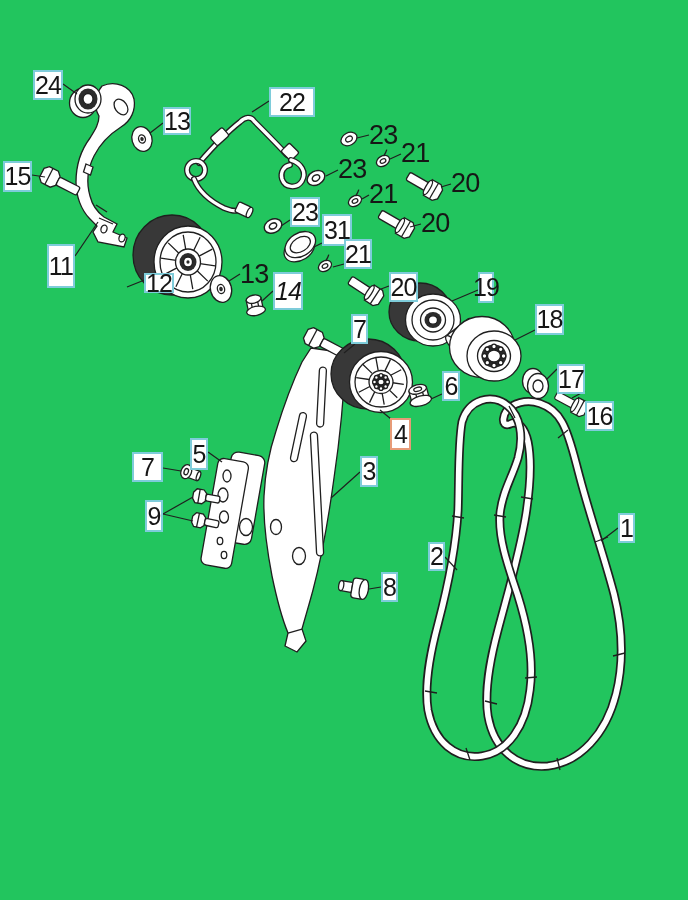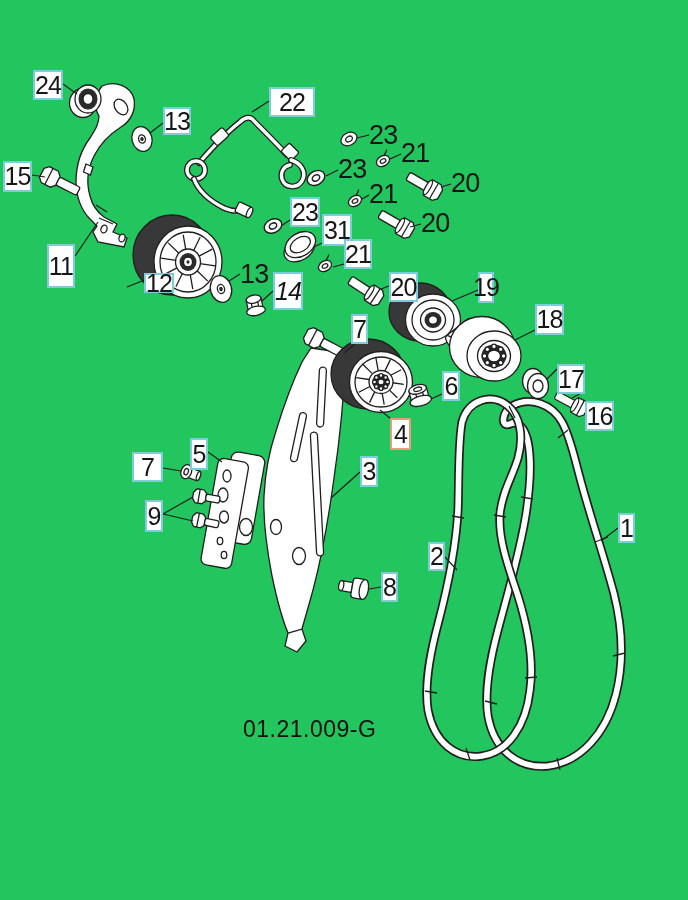--- a/index.html
+++ b/index.html
@@ -348,14 +348,13 @@
       <div class="callout boxed highlight" style="left: 390px; top: 418px; width: 21px; height: 32px;">4</div>
       <div class="callout boxed" style="left: 360px; top: 456px; width: 18px; height: 31px;">3</div>
       <div class="callout boxed" style="left: 132px; top: 452px; width: 31px; height: 30px;">7</div>
       <div class="callout boxed" style="left: 190px; top: 438px; width: 18px; height: 32px;">5</div>
       <div class="callout boxed" style="left: 145px; top: 500px; width: 18px; height: 32px;">9</div>
       <div class="callout boxed" style="left: 428px; top: 542px; width: 17px; height: 29px;">2</div>
       <div class="callout boxed" style="left: 618px; top: 513px; width: 17px; height: 30px;">1</div>
       <div class="callout boxed" style="left: 381px; top: 572px; width: 17px; height: 30px;">8</div>
     </div>
 
-  <div id="figure-code">01.21.009-G</div>
 </div>
 
 </body></html>

